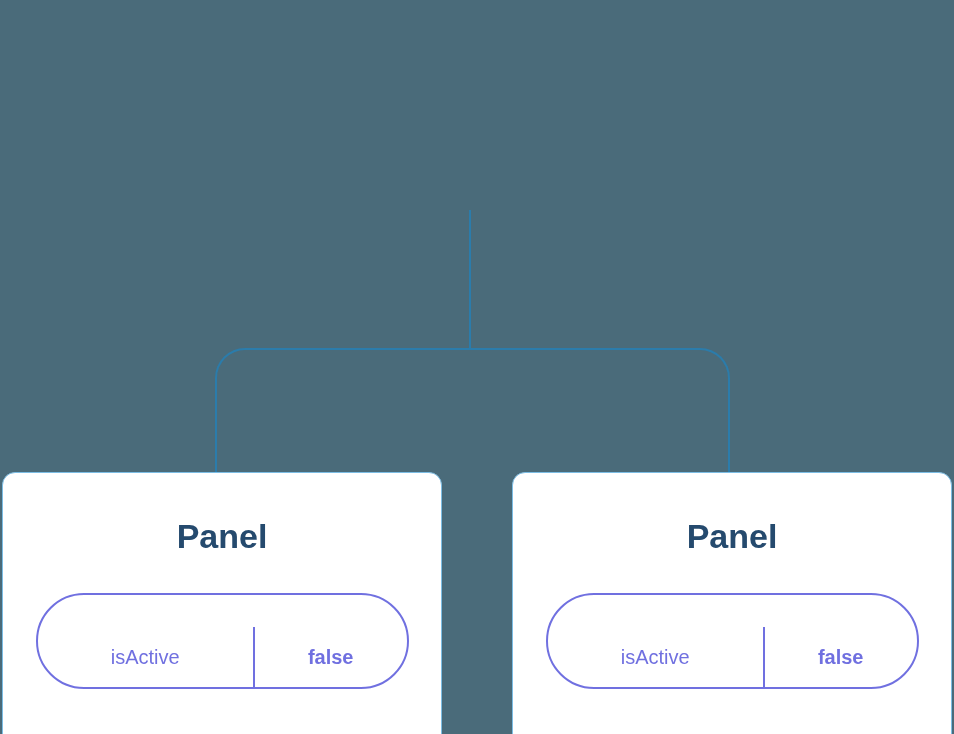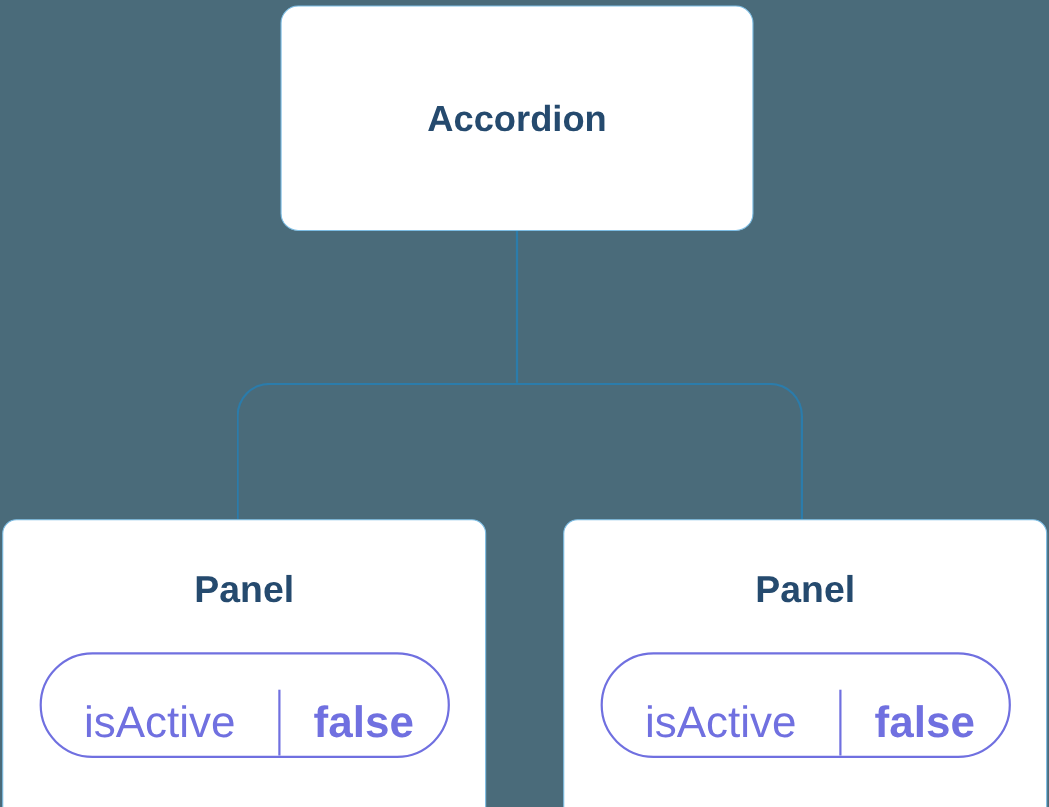--- a/index.html
+++ b/index.html
@@ -74,40 +74,37 @@
     border:2px solid var(--purple);
     border-radius:48px;
     display:flex;
     align-items:stretch;
     overflow:hidden;
     background:var(--box-fill);
   }
   .pill-cell{
     display:flex; align-items:center; justify-content:center;
     color:var(--purple);
-    font-size:40px;
+    font-size:20px;
     margin-top:32px;
   }
   .pill-cell.prop-name{
     flex:1.42;
     border-right:2px solid var(--purple);
   }
   .pill-cell.prop-value{
     flex:1;
     font-weight:bold;
   }
 </style>
 </head>
 <body>
 
 <div class="canvas">
 
-  <div class="node root-node">
-    <span class="root-label">Accordion</span>
-  </div>
 
   <div class="stem"></div>
   <div class="bracket"></div>
 
   <div class="node panel-node panel-left">
     <div class="panel-title">Panel</div>
     <div class="pill">
       <div class="pill-cell prop-name">isActive</div>
       <div class="pill-cell prop-value">false</div>
     </div>

